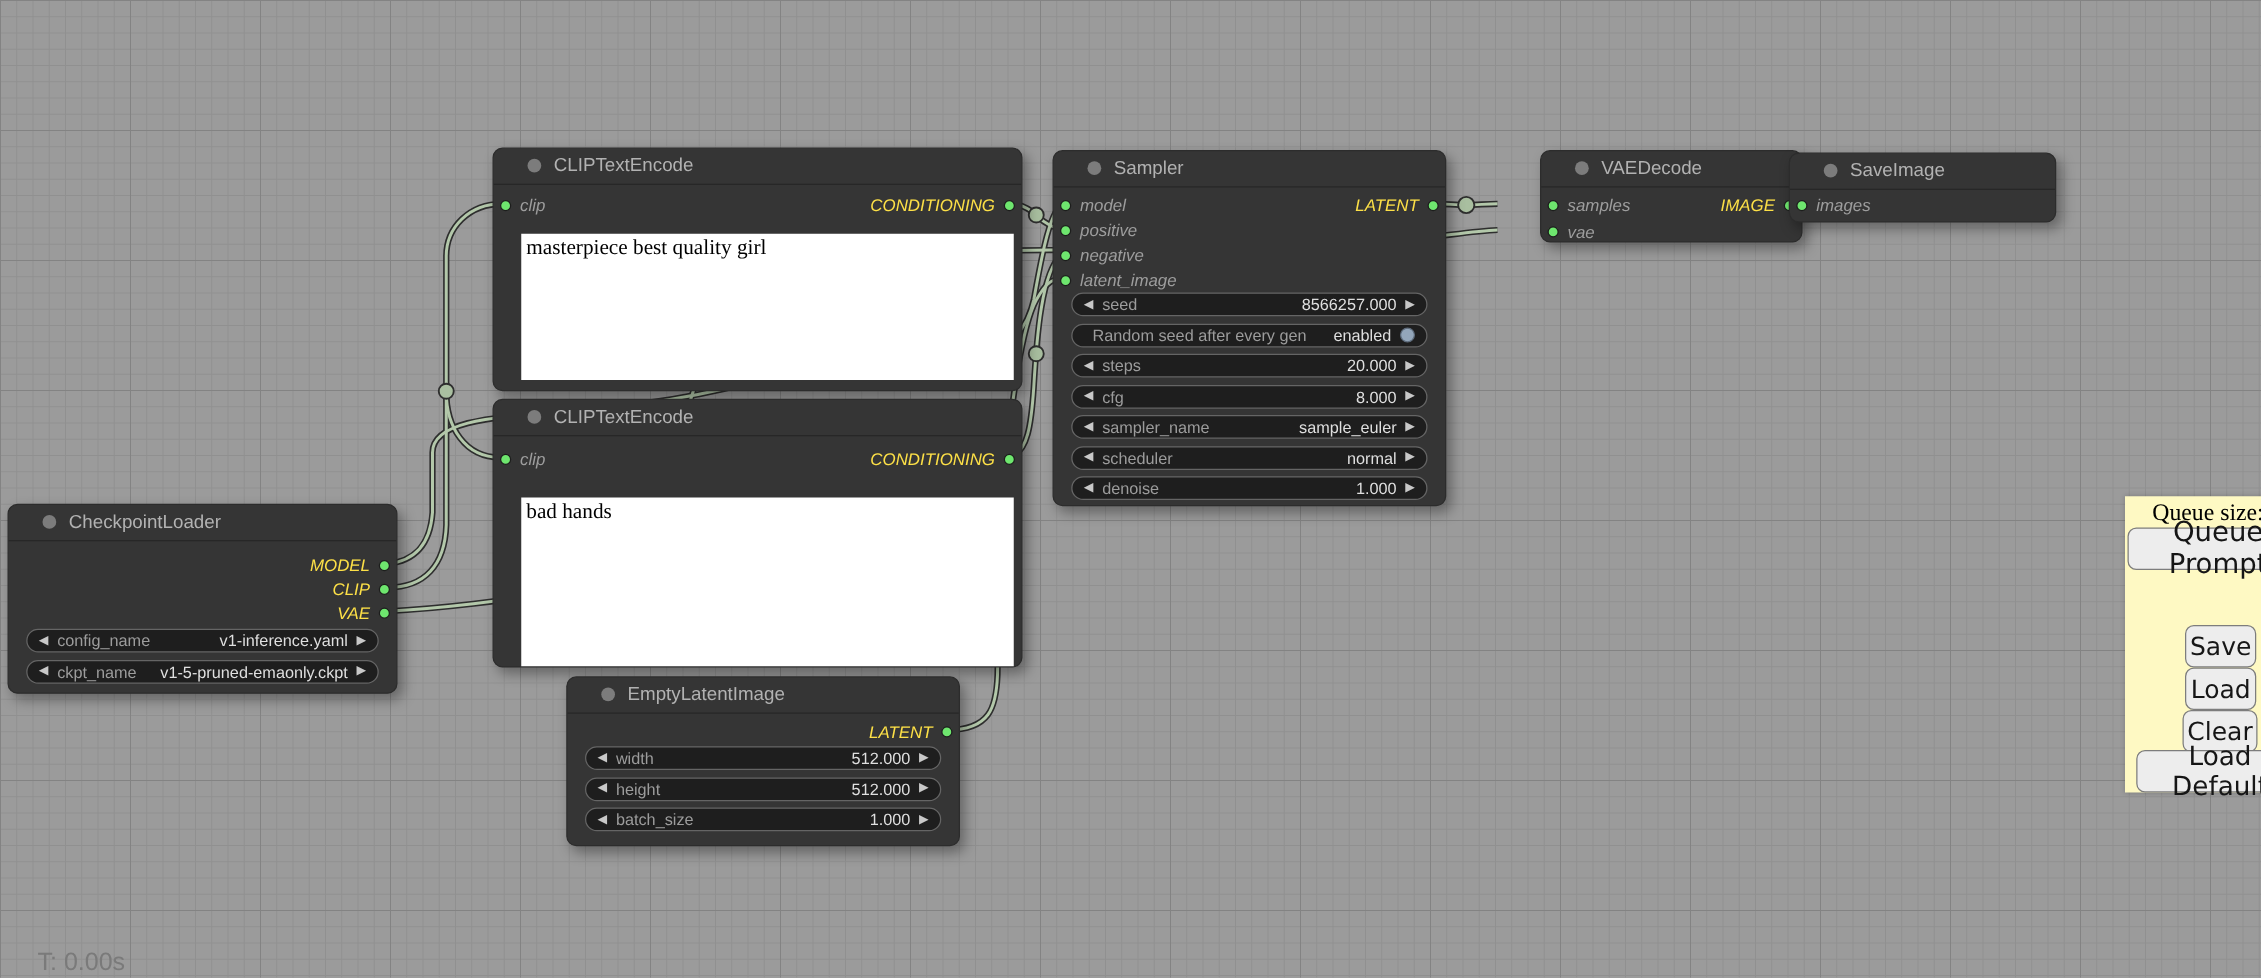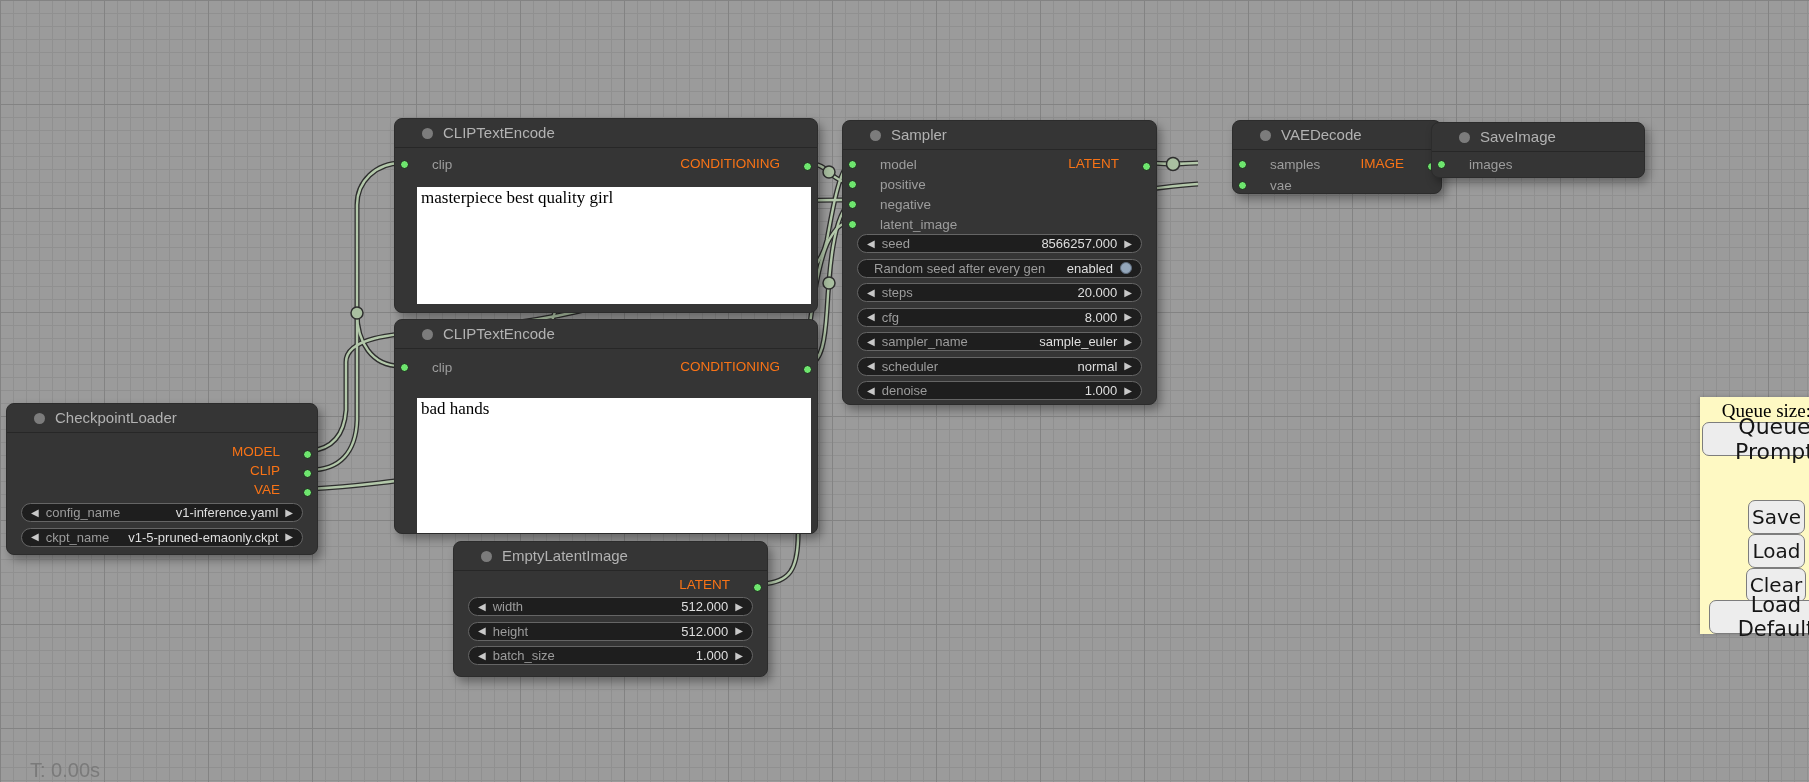--- a/index.html
+++ b/index.html
@@ -25,23 +25,23 @@
     color:#b4b4b4;box-sizing:border-box;
   }
   .node-title{
     height:28px;line-height:28px;padding-left:27px;font-size:15px;color:#b2b2b2;
     border-bottom:1px solid #272727;white-space:nowrap;overflow:hidden;
   }
   .title-dot{
     display:inline-block;width:11px;height:11px;border-radius:50%;
     background:#7c7c7c;margin-right:10px;vertical-align:-1px;
   }
-  .slot{position:absolute;display:flex;align-items:center;gap:23px;font-size:13.5px;height:14px;}
+  .slot{position:absolute;display:flex;align-items:center;gap:7px;font-size:13.5px;height:14px;font-style:italic;}
   .slot.in{left:5px;color:#9d9d9d;}
-  .slot.out{right:5px;color:#f97316;align-items:flex-end;}
+  .slot.out{right:5px;color:#fde047;}
   .port{width:9px;height:9px;border-radius:50%;background:#6ee66e;border:1px solid #1d1d1d;box-sizing:border-box;flex:0 0 auto;}
   .widgets{position:absolute;left:14px;right:14px;display:flex;flex-direction:column;gap:5.5px;}
   .widget{
     height:19px;background:#1e1e1e;border:1px solid #656565;border-radius:10px;
     display:flex;align-items:center;font-size:13px;color:#9c9c9c;padding:0 9px;box-sizing:border-box;
   }
   .widget .arrow{color:#c8c8c8;font-size:10px;line-height:1;cursor:pointer;}
   .widget .wname{margin-left:7px;white-space:nowrap;}
   .widget .wvalue{margin-left:auto;color:#dfdfdf;margin-right:7px;white-space:nowrap;}
   .widget.toggle .wname{margin-left:7px;}

